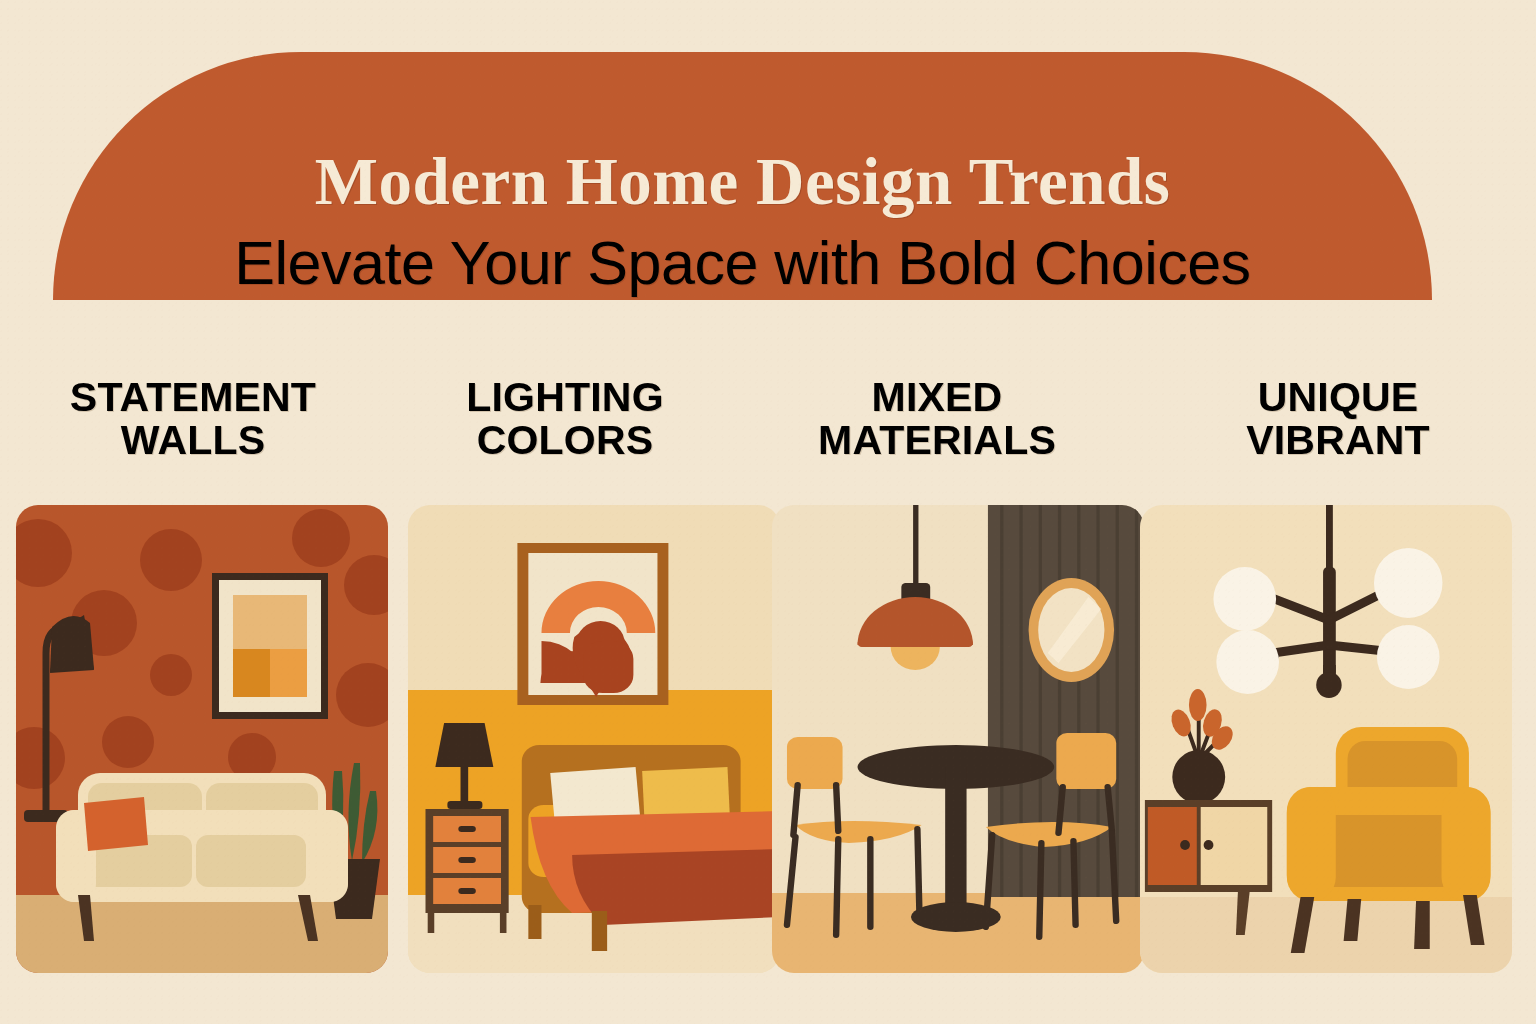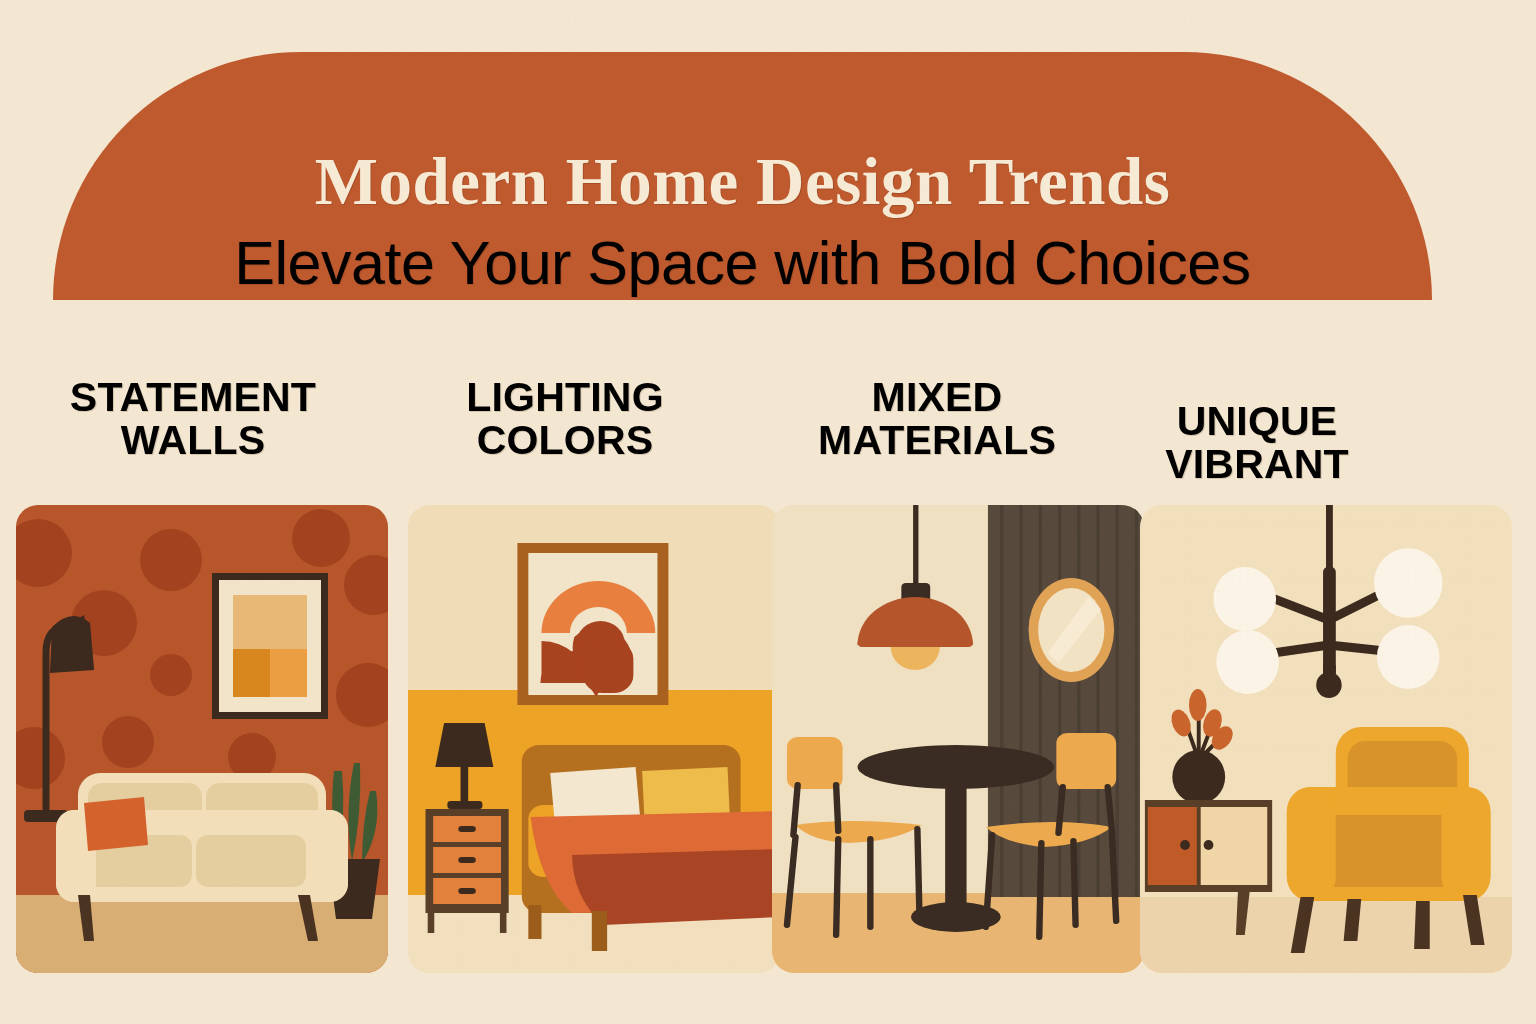--- a/index.html
+++ b/index.html
@@ -47,21 +47,21 @@
     position:absolute;top:376px;width:370px;text-align:center;
     font-family:"Liberation Sans", sans-serif;
     font-weight:700;font-size:41px;line-height:1.04;
     color:#000000;letter-spacing:.2px;
     text-shadow:1px 1px 0 rgba(120,90,60,.25);
   }
   .cat-head .l2{display:block;}
   #cat-1{left:8px;}
   #cat-2{left:380px;}
   #cat-3{left:752px;}
-  #cat-4{left:1072px;margin-top:24px;}
+  #cat-4{left:1153px;}
 
   
   .panel{
     position:absolute;top:505px;width:372px;height:468px;
     border-radius:22px;overflow:hidden;
   }
   #panel-1{left:16px;}
   #panel-2{left:408px;}
   #panel-3{left:772px;}
   #panel-4{left:1140px;}

